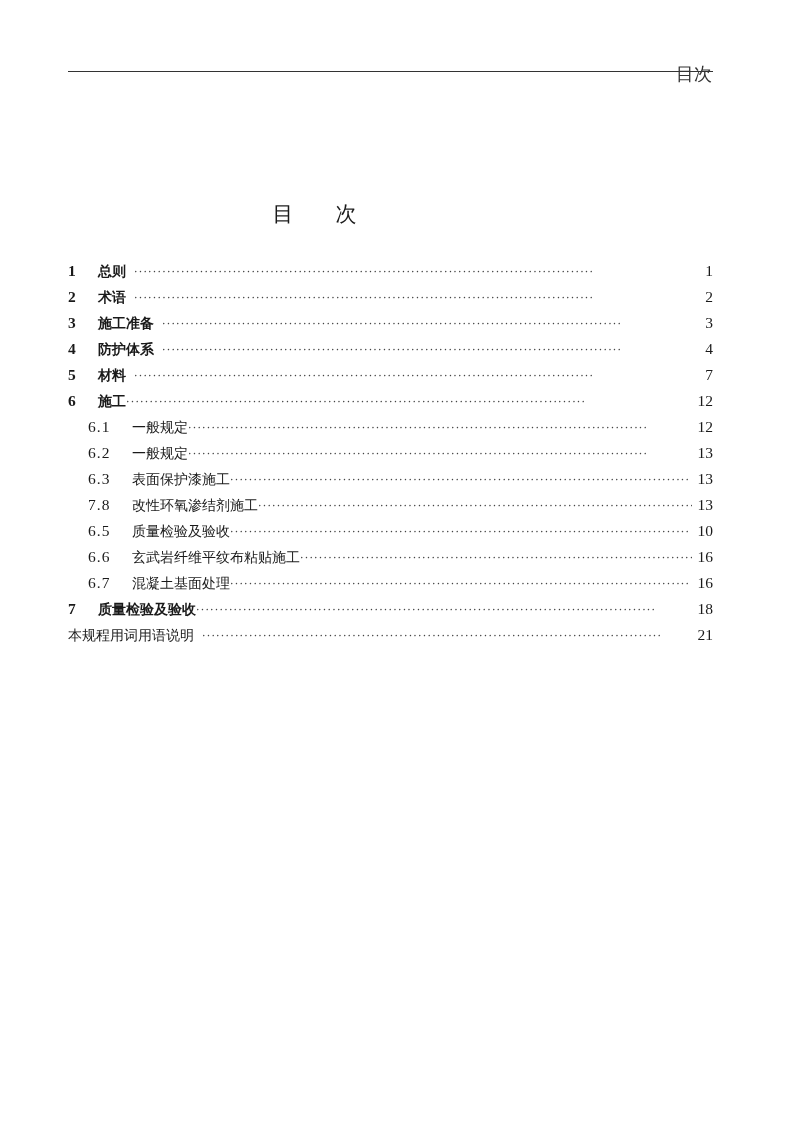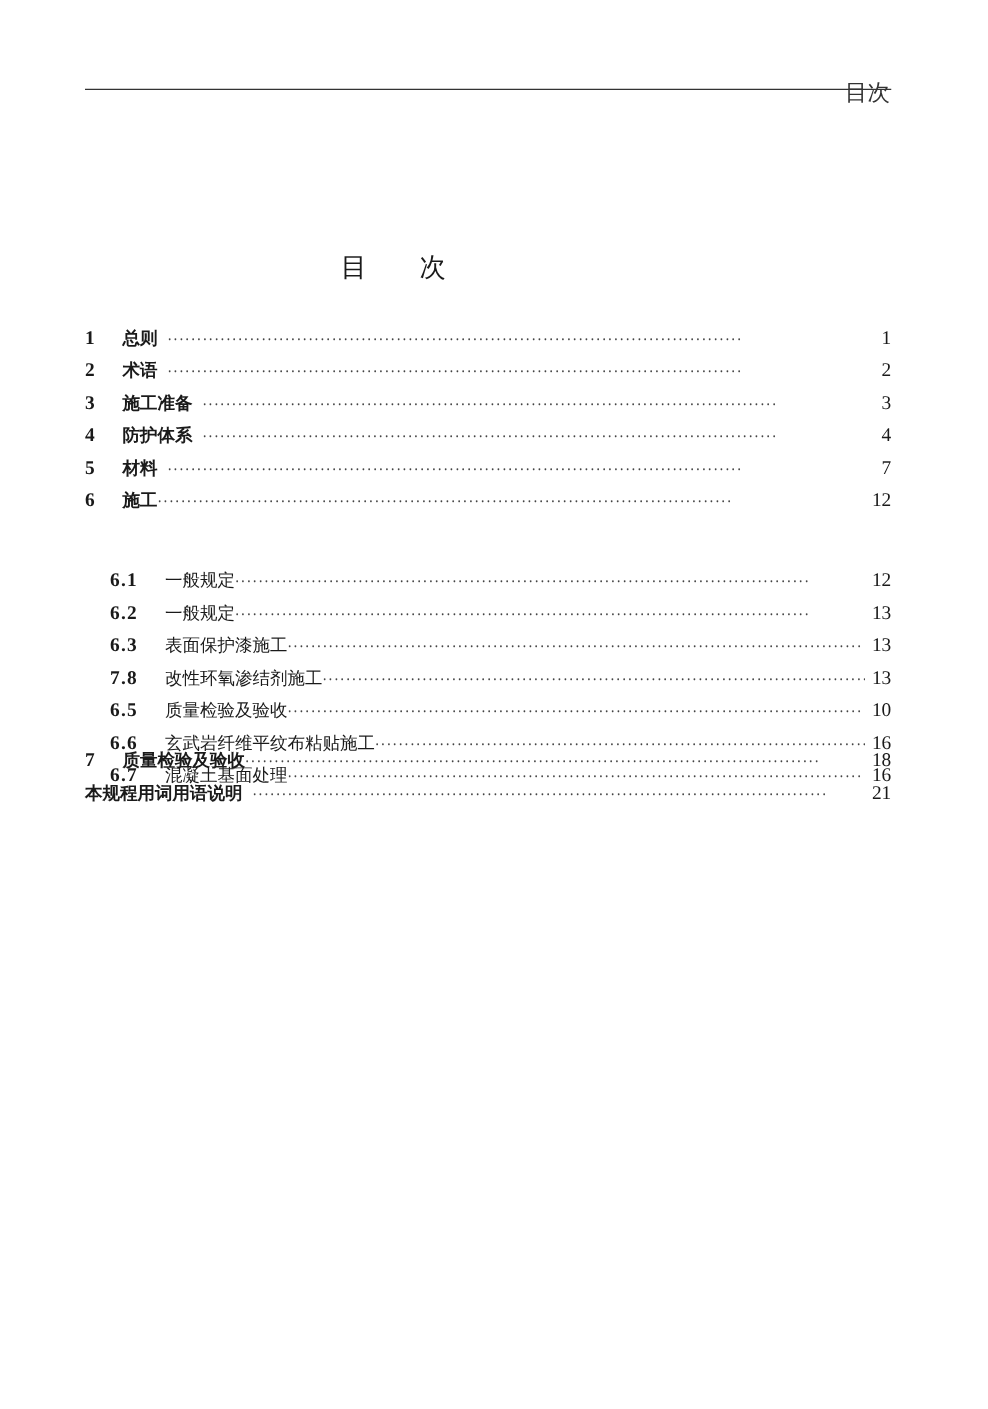--- a/index.html
+++ b/index.html
@@ -8,33 +8,33 @@
   .running-head { position: absolute; top: 62px; right: 78px; font-size: 18px;
                   font-family: "DejaVu Sans", sans-serif; color: #333; }
   .rule { position: absolute; top: 71px; left: 68px; width: 645px; height: 0;
           border-top: 1.5px solid #333; }
   .title { position: absolute; top: 200px; left: 0; width: 629px; text-align: center;
            font-size: 21px; letter-spacing: 0; }
   .title span { display: inline-block; }
   .title .gap { width: 42px; }
   .toc { position: absolute; top: 262px; left: 68px; width: 645px; }
   .row { display: flex; align-items: baseline; height: 26px; font-size: 14.5px; }
-  .row .num { flex: 0 0 auto; font-weight: bold; }
+  .row .num { flex: 0 0 auto; }
   .row .label { flex: 0 0 auto; }
   .row .dots { flex: 1 1 auto; overflow: hidden; white-space: nowrap; color: #444;
                margin: 0 6px 0 8px; letter-spacing: 1.2px; font-size: 11px; }
   .row .page { flex: 0 0 auto; text-align: right; min-width: 14px;
                font-family: "Liberation Serif", serif; font-size: 15.5px; }
   .lvl1 .num { width: 30px; font-weight: bold; font-family: "Liberation Serif", serif; font-size: 15.5px; }
   .lvl1 .label { font-weight: bold; font-family: "DejaVu Sans", sans-serif; font-size: 14px; }
   .lvl1.tight .dots { margin-left: 0; }
   .lvl2 .num { width: 44px; padding-left: 20px; font-family: "Liberation Serif", serif; font-size: 15.5px; letter-spacing: 1px; }
-  .lvl2 .label { font-family: "DejaVu Serif", serif; font-size: 14px; margin-top: 38px; }
+  .lvl2 .label { font-family: "DejaVu Serif", serif; font-size: 14px; }
   .lvl2 .dots { margin-left: 0; }
-  .lvl0 .label { font-weight: bold; font-family: "DejaVu Sans", sans-serif; font-size: 14px; }
+  .lvl0 .label { font-weight: normal; font-family: "DejaVu Sans", sans-serif; font-size: 14px; }
 </style>
 </head>
 <body>
 
 <div class="running-head">目次</div>
 <div class="rule"></div>
 
 <div class="title">
   <span>目</span><span class="gap"></span><span>次</span>
 </div>

